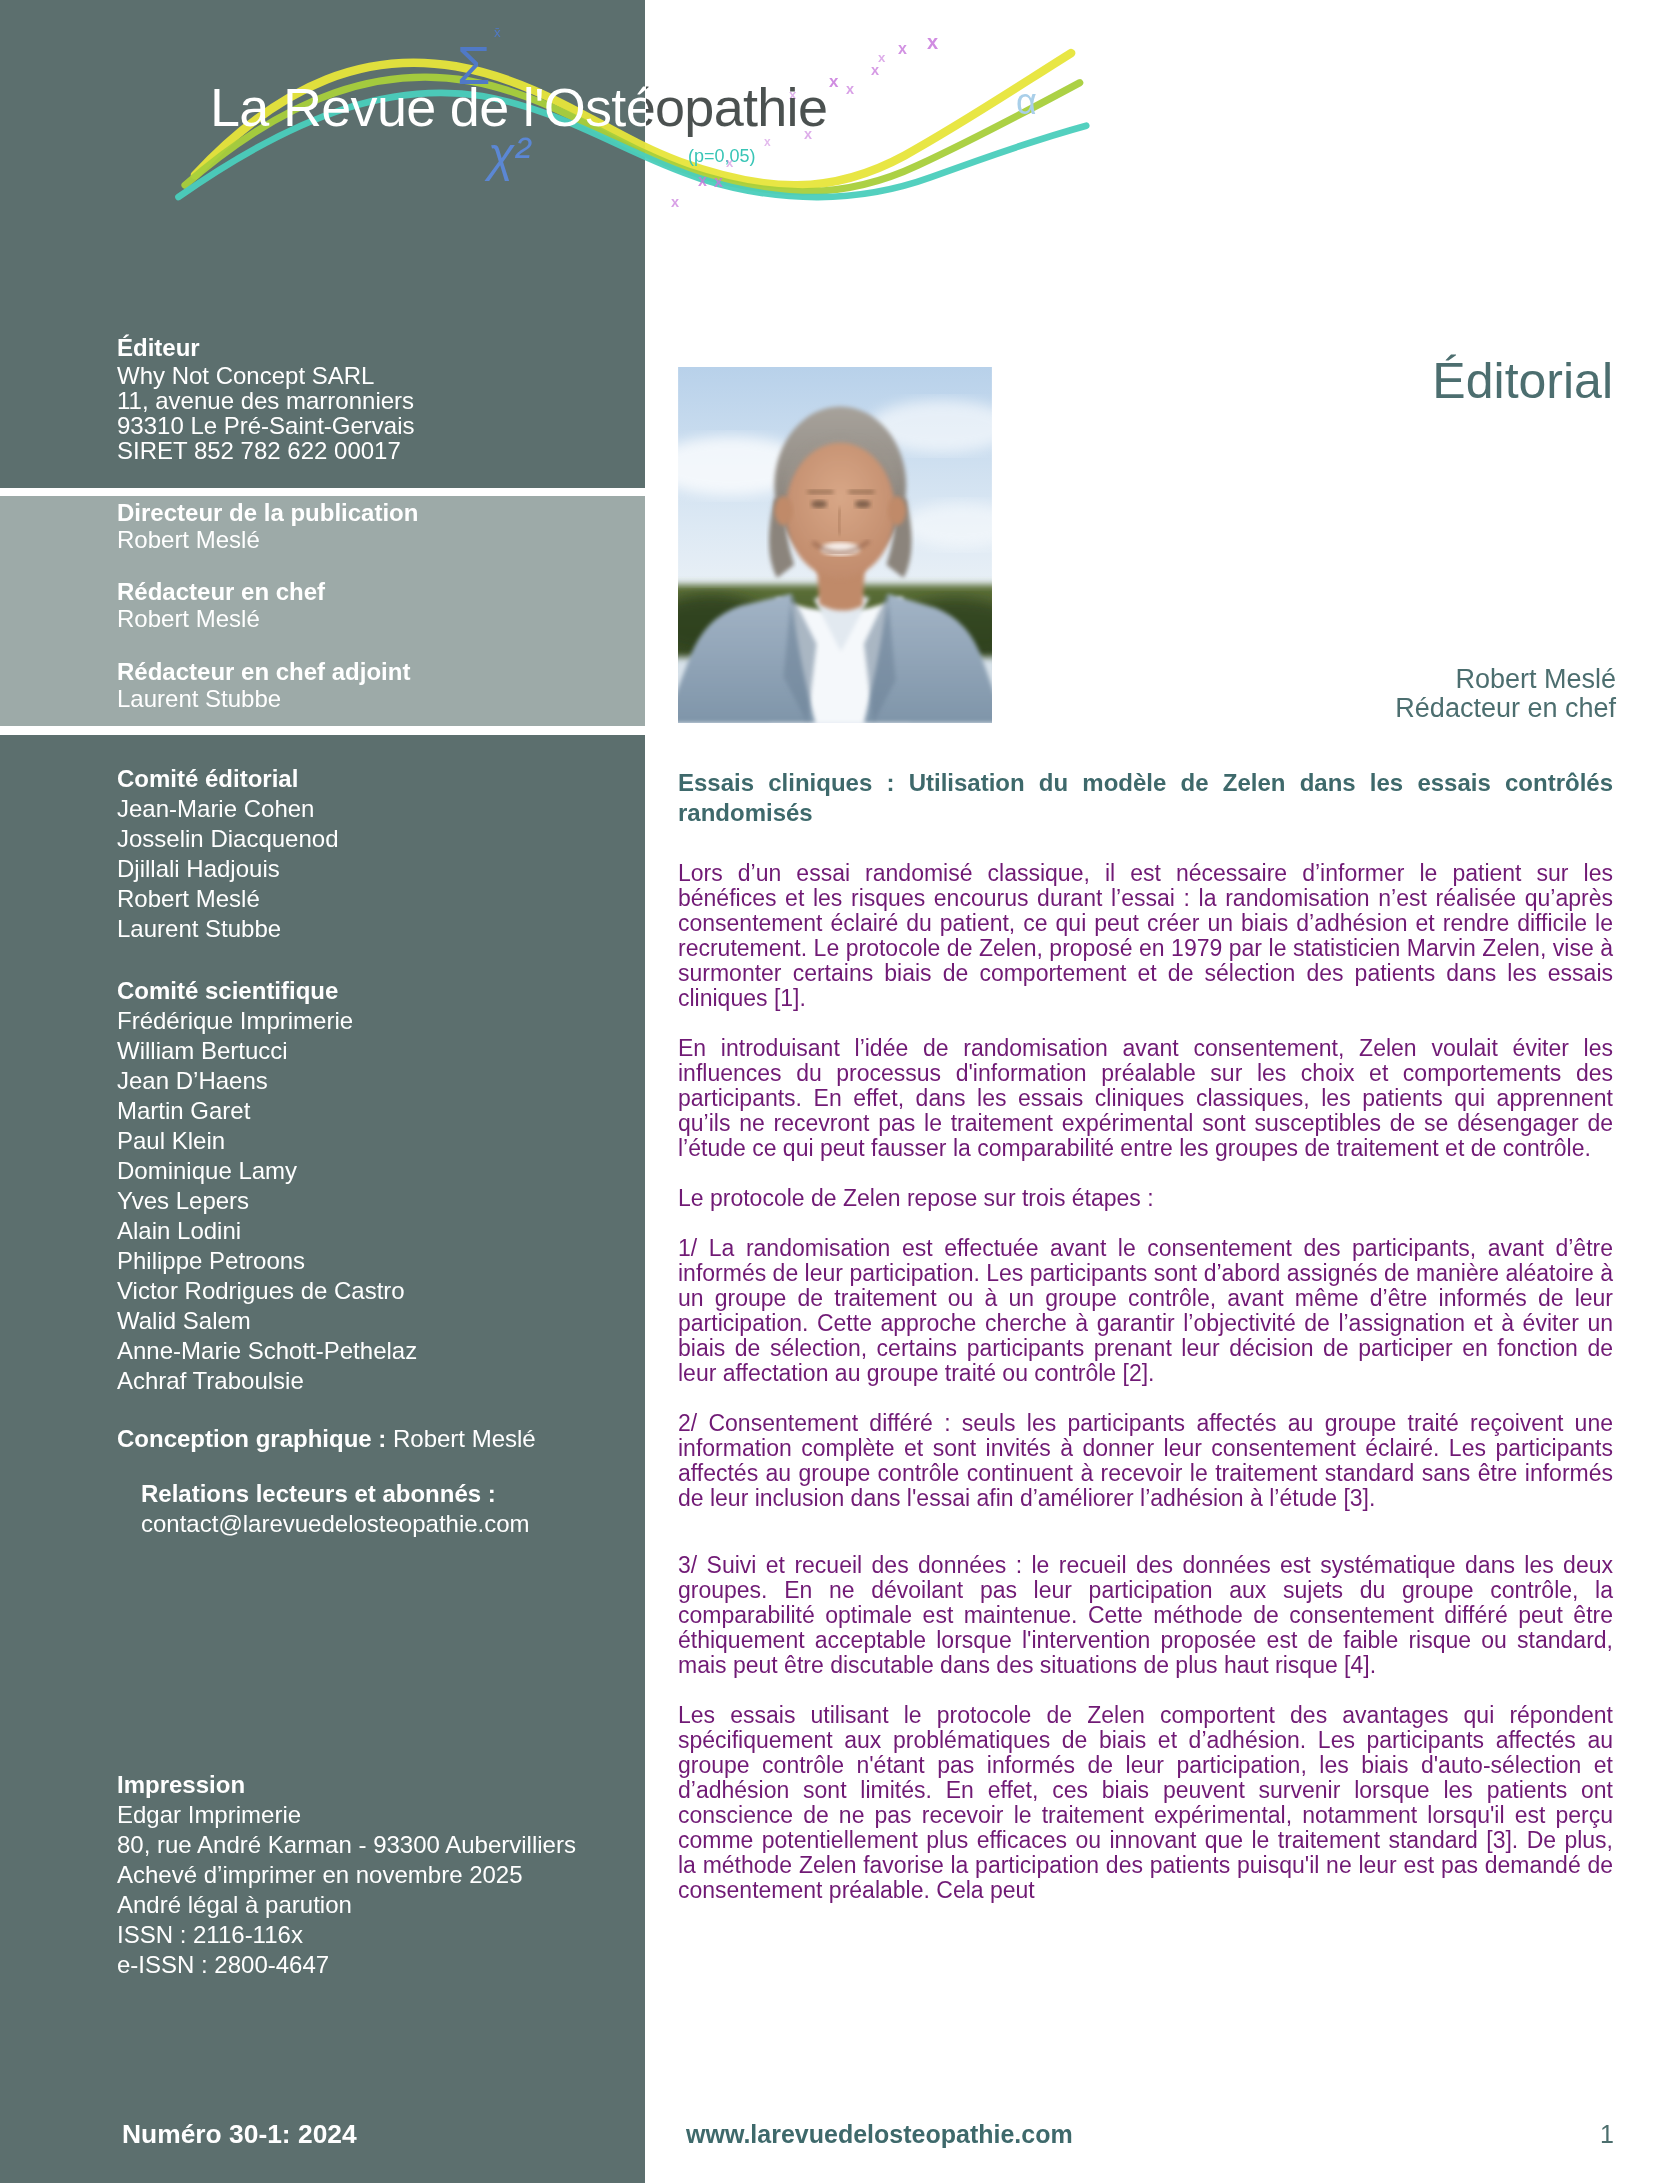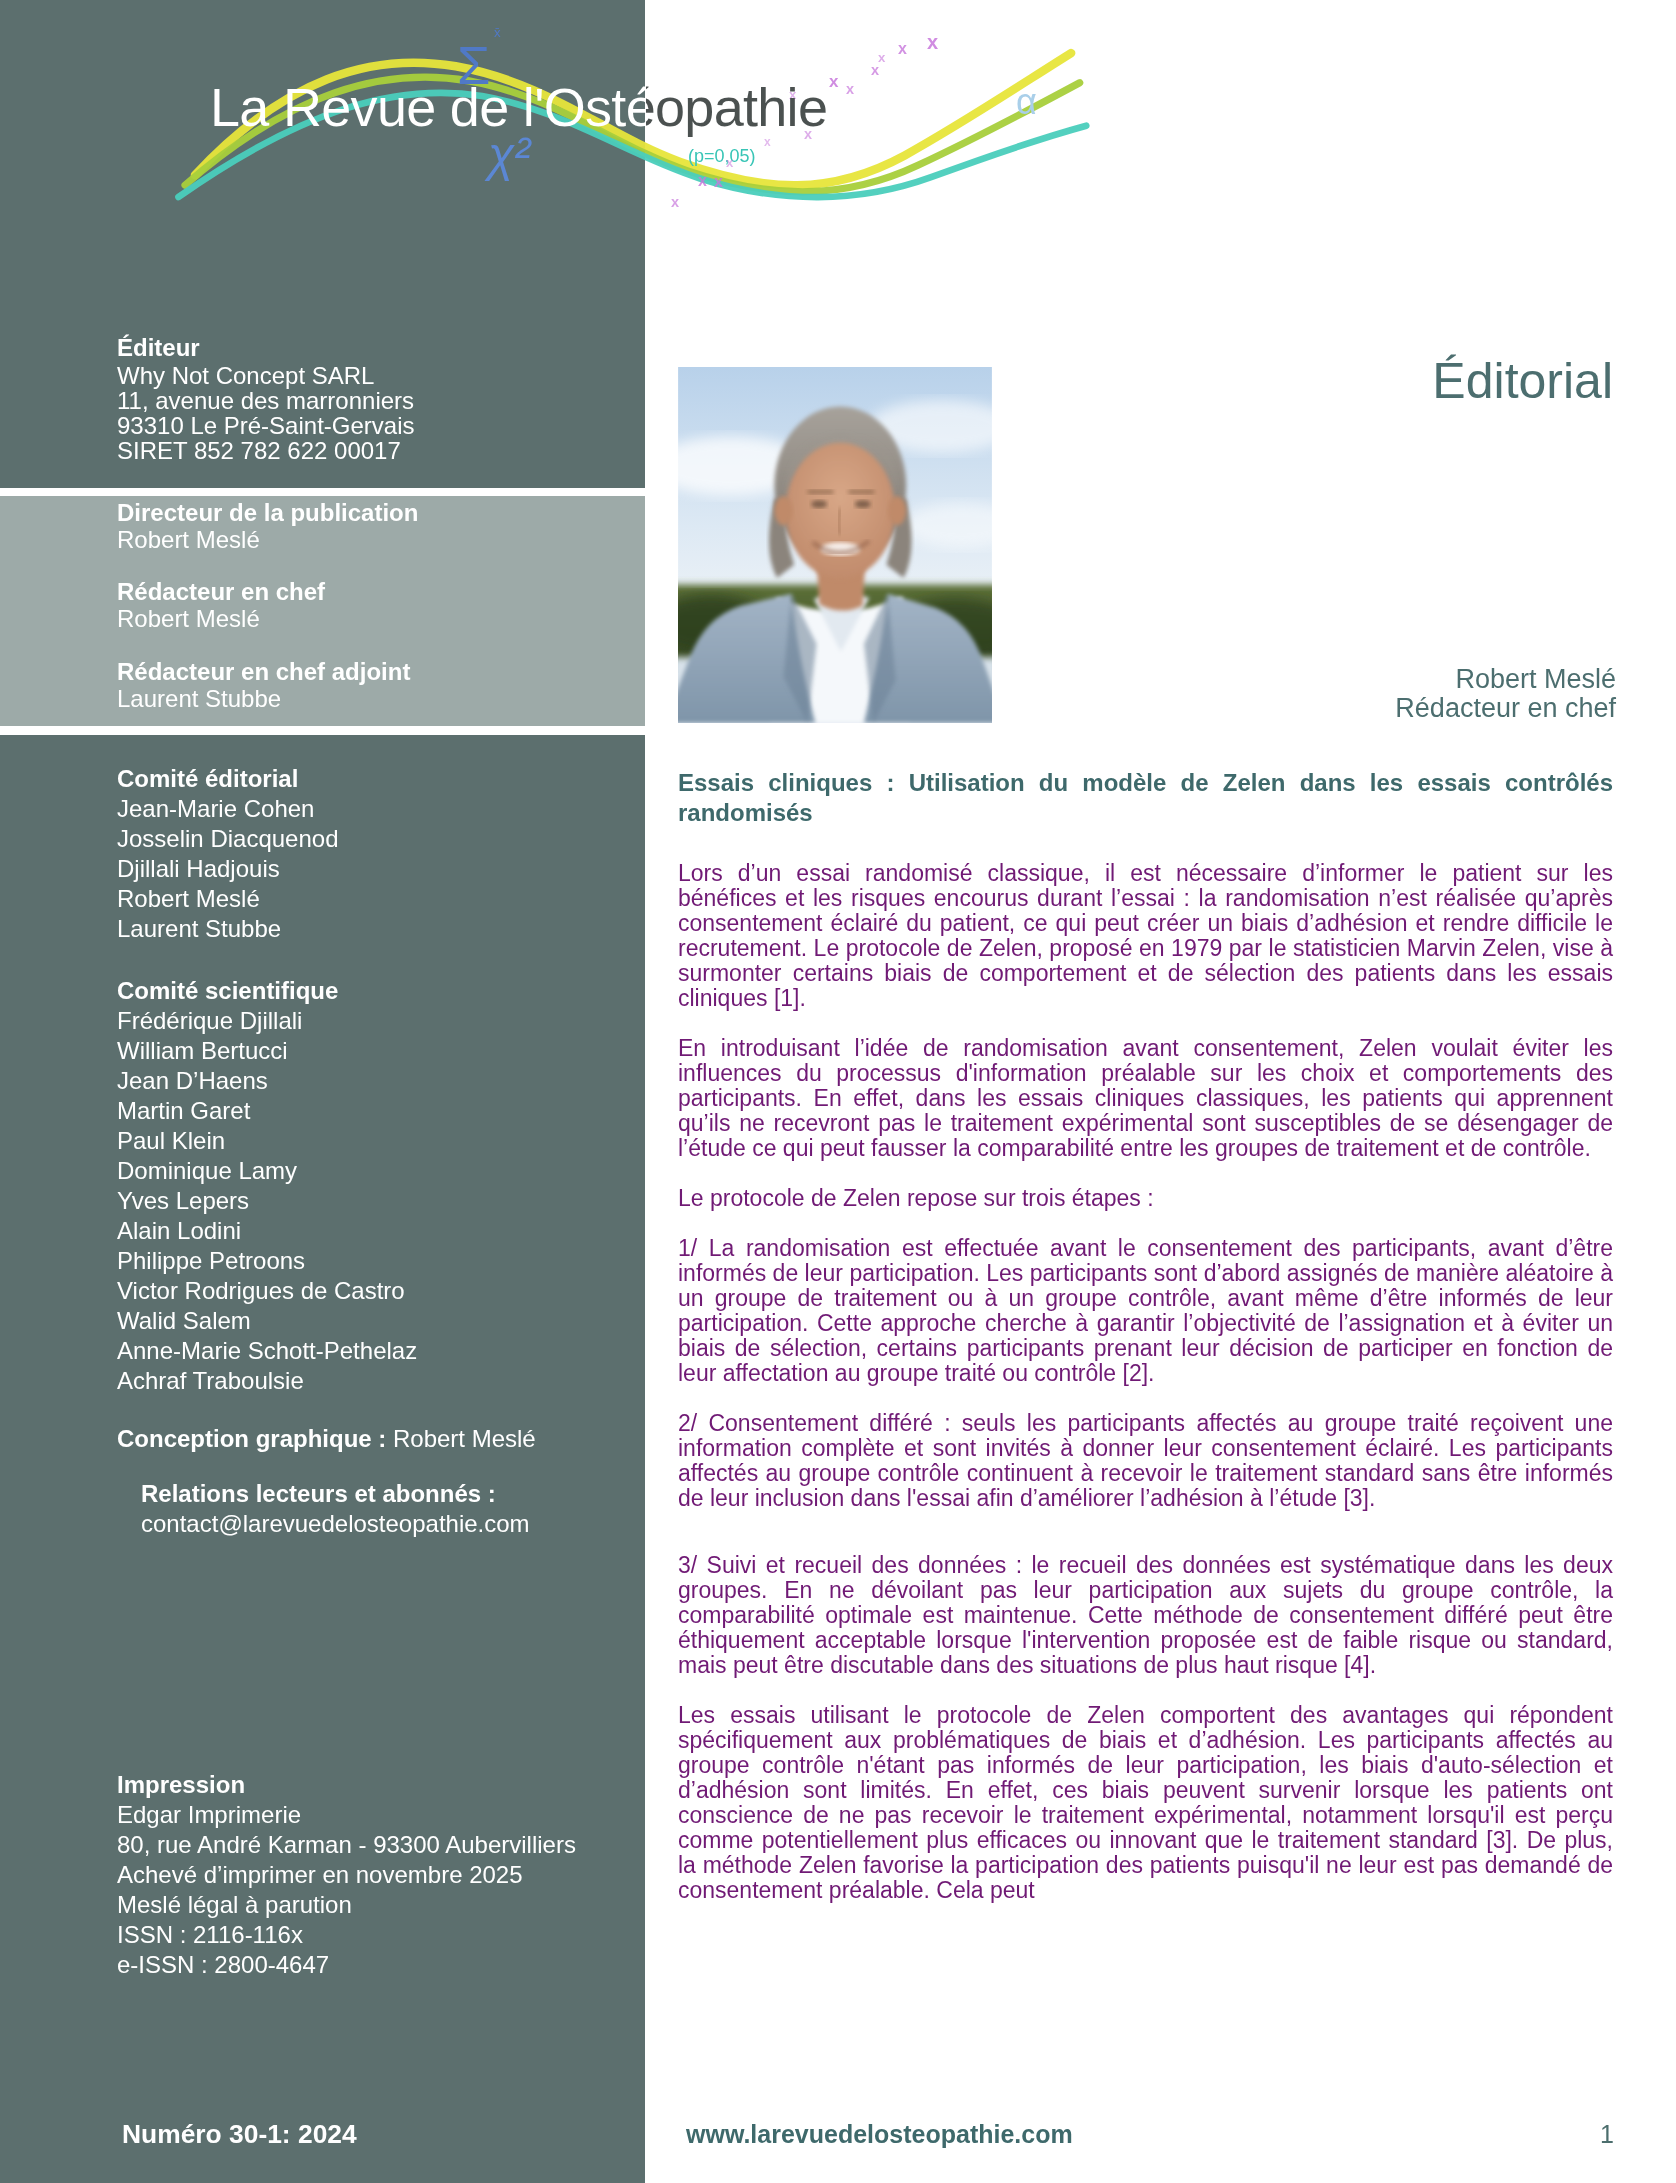--- a/index.html
+++ b/index.html
@@ -137,21 +137,21 @@
 
 <div class="sb committees">
   <div class="lbl">Comité éditorial</div>
   <div class="name">Jean-Marie Cohen</div>
   <div class="name">Josselin Diacquenod</div>
   <div class="name">Djillali Hadjouis</div>
   <div class="name">Robert Meslé</div>
   <div class="name">Laurent Stubbe</div>
   <div class="sec-gap"></div>
   <div class="lbl">Comité scientifique</div>
-  <div class="name">Frédérique Djillali</div>
+  <div class="name">Frédérique Imprimerie</div>
   <div class="name">William Bertucci</div>
   <div class="name">Jean D’Haens</div>
   <div class="name">Martin Garet</div>
   <div class="name">Paul Klein</div>
   <div class="name">Dominique Lamy</div>
   <div class="name">Yves Lepers</div>
   <div class="name">Alain Lodini</div>
   <div class="name">Philippe Petroons</div>
   <div class="name">Victor Rodrigues de Castro</div>
   <div class="name">Walid Salem</div>
@@ -164,21 +164,21 @@
     <div class="lbl">Relations lecteurs et abonnés :</div>
     <div class="name">contact@larevuedelosteopathie.com</div>
   </div>
 </div>
 
 <div class="sb impression">
   <div class="lbl">Impression</div>
   <div class="ln">Edgar Imprimerie</div>
   <div class="ln">80, rue André Karman - 93300 Aubervilliers</div>
   <div class="ln">Achevé d’imprimer en novembre 2025</div>
-  <div class="ln">Meslé légal à parution</div>
+  <div class="ln">André légal à parution</div>
   <div class="ln">ISSN : 2116-116x</div>
   <div class="ln">e-ISSN : 2800-4647</div>
 </div>
 
 <div class="issue">Numéro 30-1: 2024</div>
 
 <div class="editorial-title">Éditorial</div>
 
 <svg class="portrait" viewBox="0 0 476 540">
   <defs>

